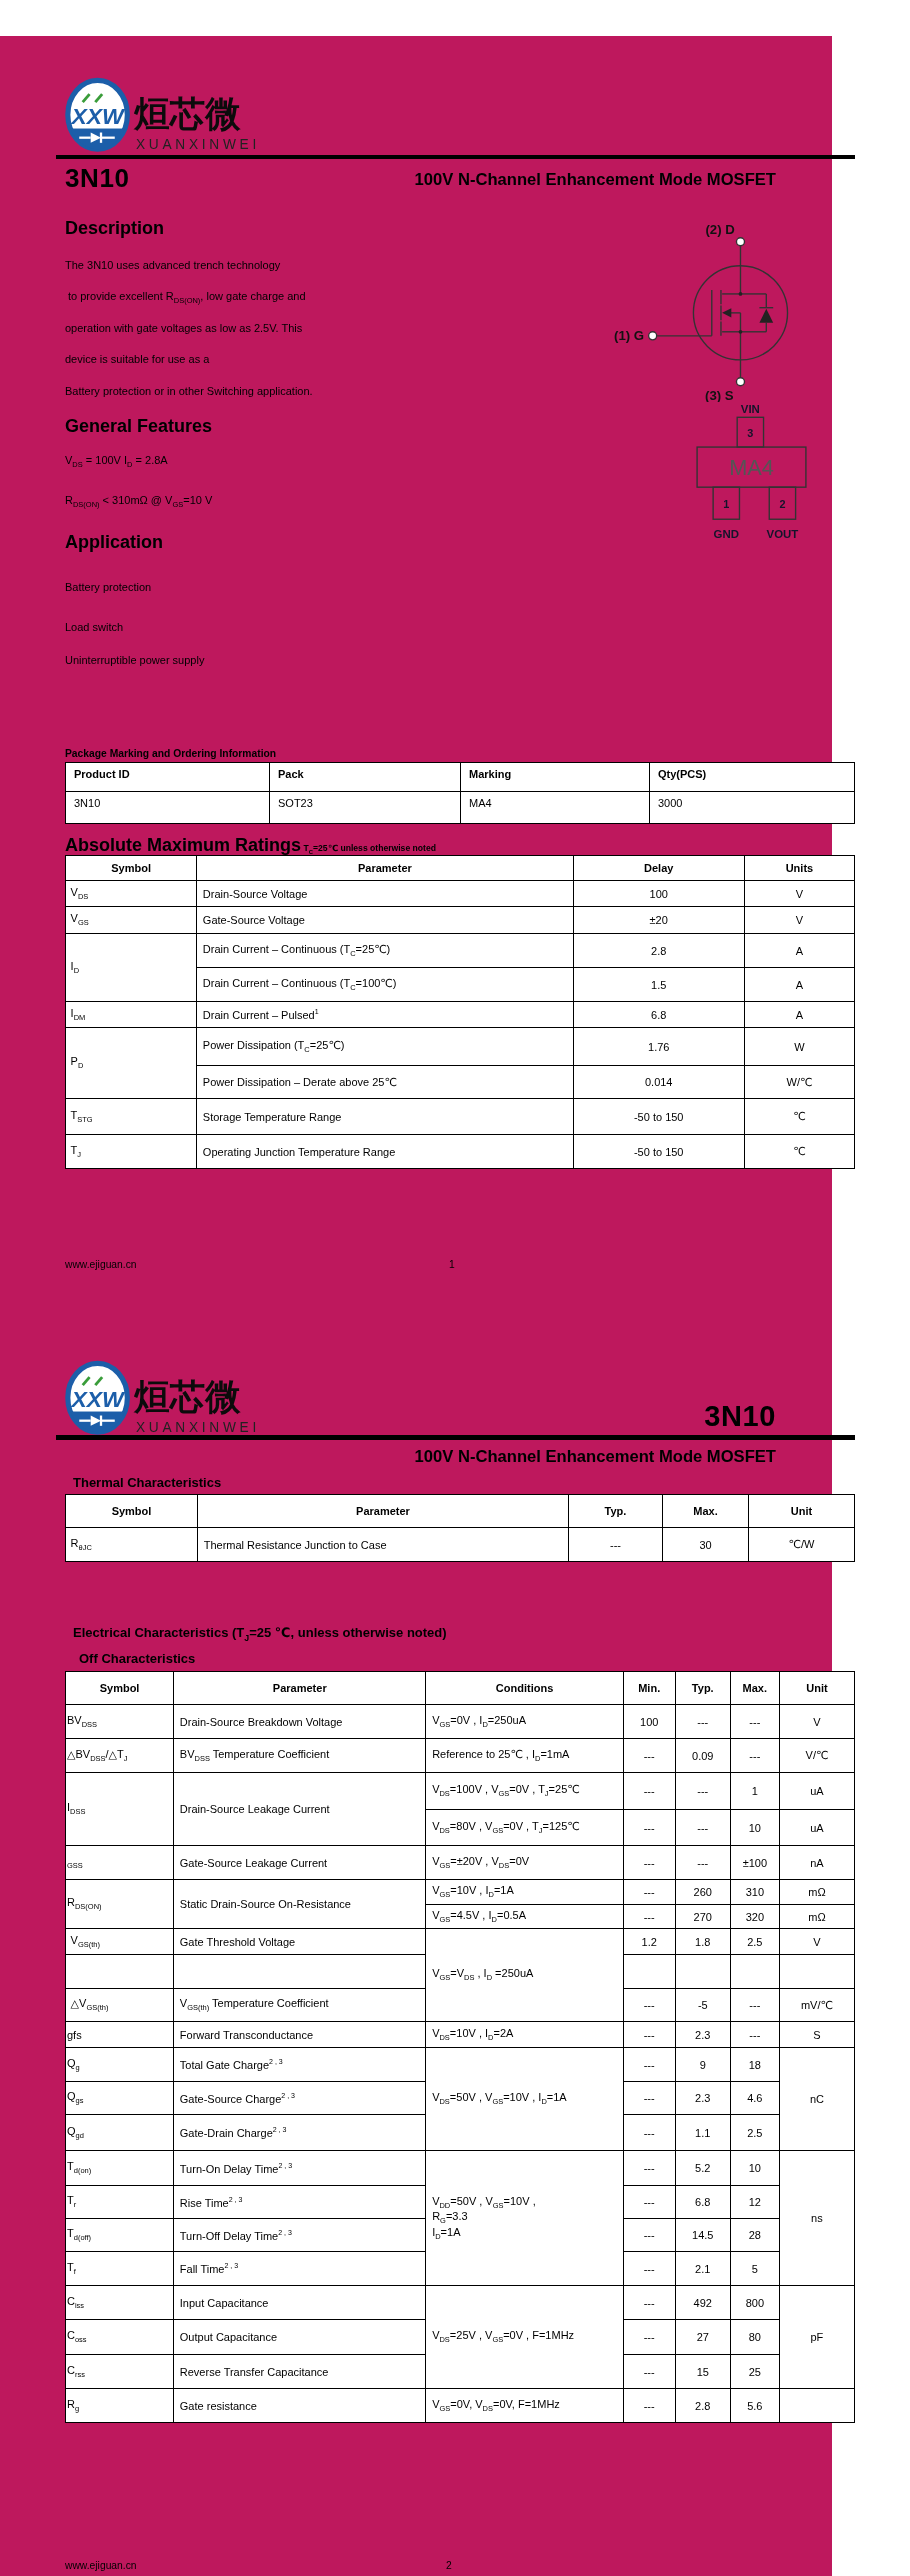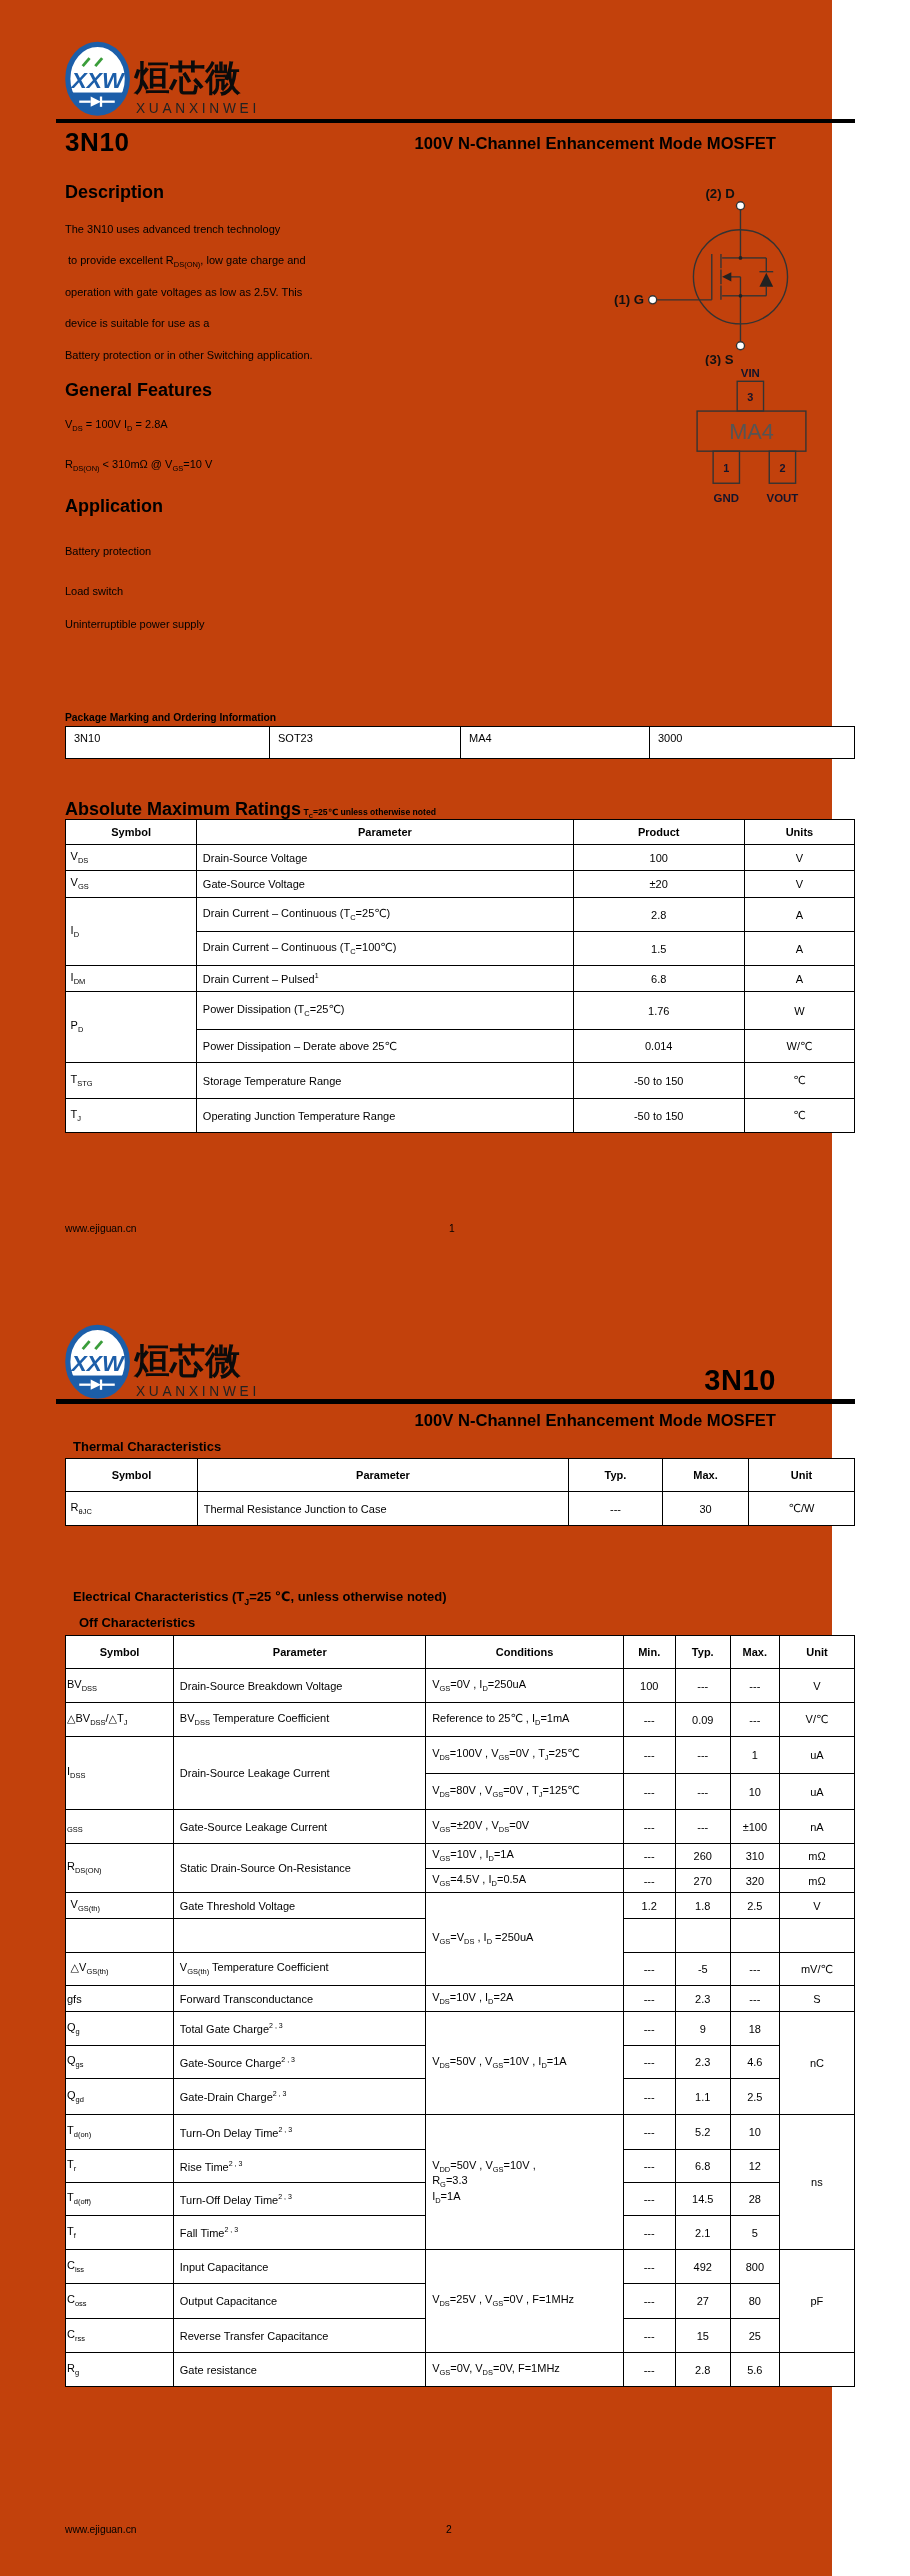--- a/index.html
+++ b/index.html
@@ -1,20 +1,20 @@
 <!DOCTYPE html>
 <html style="font-size:9.2px"><head>
 <meta charset="utf-8">
 <style>
   html,body{margin:0;padding:0;background:#e8e8e8;}
   .sheet{
     position:relative;width:910px;height:2576px;margin:0 auto;background:#ffffff;
     font-family:"Liberation Sans","DejaVu Sans",sans-serif;color:#000;overflow:hidden;
   }
-  .page{position:absolute;left:0;width:832px;height:1288px;background:#c2410c;}
+  .page{position:absolute;left:0;width:832px;height:1288px;background:#be185d;margin-top:36px;}
   #page1{top:0;} #page2{top:1288px;}
   .abs{position:absolute;}
   .rule{position:absolute;left:56px;width:799px;height:4px;background:#000;}
   .partnum{font-size:26px;font-weight:bold;letter-spacing:0.6px;}
   .subtitle{font-size:16.6px;font-weight:bold;}
   .h1{font-size:18px;font-weight:bold;}
   .h2{font-size:13px;font-weight:bold;}
   .h3{font-size:10.3px;font-weight:bold;}
   .body-line{font-size:11px;}
   .note{font-size:8.6px;font-weight:bold;}
@@ -132,20 +132,26 @@
 
     <div class="abs h3" style="left:65px;top:712px;">Package Marking and Ordering Information</div>
     <table class="abs" style="left:65px;top:726px;width:790px;">
       <colgroup>
           <col style="width:204px">
           <col style="width:191px">
           <col style="width:189px">
           <col style="width:205px">
         </colgroup>
       <tbody>
+          <tr style="height:29px">
+        <th class="top">Product ID</th>
+        <th class="top">Pack</th>
+        <th class="top">Marking</th>
+        <th class="top">Qty(PCS)</th>
+      </tr>
       <tr style="height:32px">
         <td class="top">3N10</td>
         <td class="top">SOT23</td>
         <td class="top">MA4</td>
         <td class="top">3000</td>
       </tr>
     </tbody>
       </table>
 
     <div class="abs" style="left:65px;top:799px;">
@@ -156,21 +162,21 @@
       <colgroup>
           <col style="width:131px">
           <col style="width:376px">
           <col style="width:171px">
           <col style="width:110px">
         </colgroup>
       <tbody>
           <tr style="height:25px">
         <th>Symbol</th>
         <th>Parameter</th>
-        <th>Product</th>
+        <th>Delay</th>
         <th>Units</th>
       </tr>
       <tr style="height:26px">
         <td class="sym">V<sub>DS</sub></td>
         <td class="par">Drain-Source Voltage</td>
         <td class="c">100</td>
         <td class="c">V</td>
       </tr>
       <tr style="height:27px">
         <td class="sym">V<sub>GS</sub></td>

